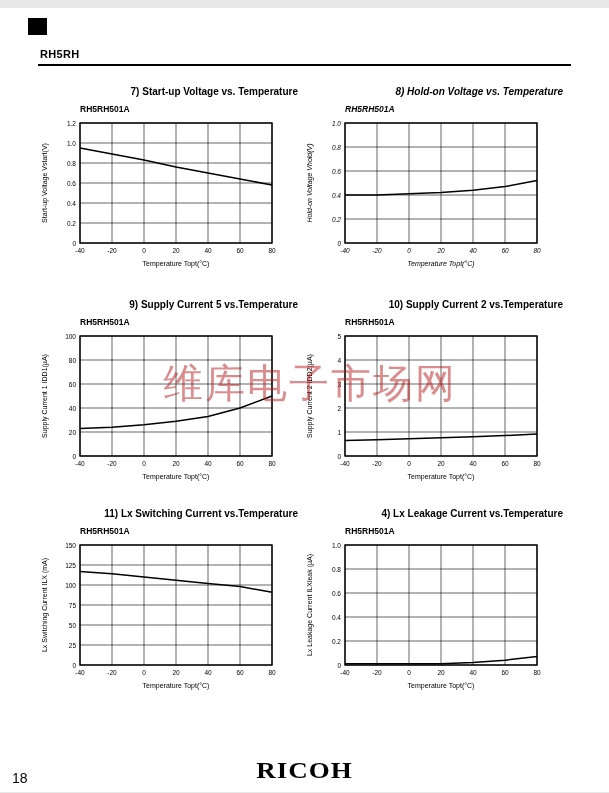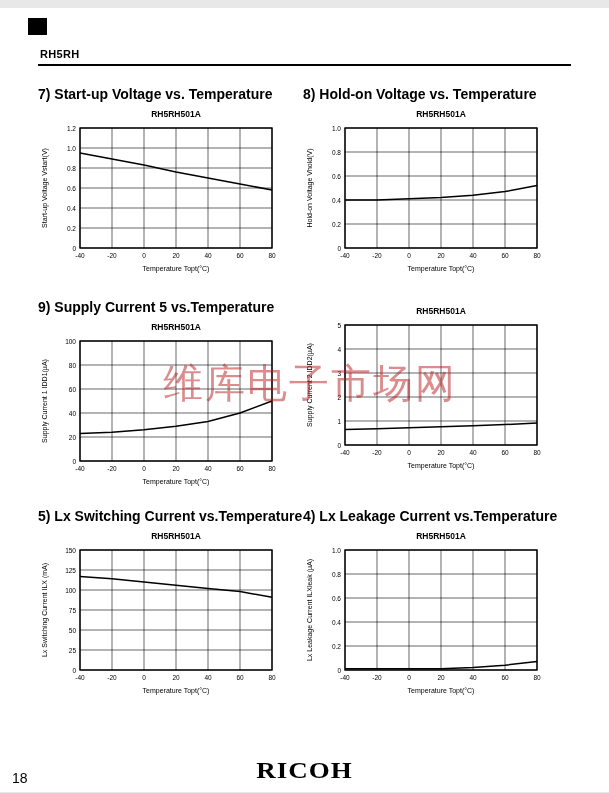--- a/index.html
+++ b/index.html
@@ -19,24 +19,24 @@
     position:absolute;left:40px;top:40px;
     font-size:11px;font-weight:bold;letter-spacing:0.3px;
   }
   .header-divider{
     position:absolute;left:38px;top:56px;width:533px;height:2px;background:#000;
   }
   .chart-block{
     position:absolute;width:260px;
   }
   .chart-title{
-    font-size:14px;font-weight:bold;white-space:nowrap;
+    font-size:10px;font-weight:bold;white-space:nowrap;text-align:right;
   }
   .chart-subtitle{
-    margin-top:7px;margin-left:42px;width:192px;text-align:center;
+    margin-top:7px;margin-left:42px;width:192px;text-align:left;
     font-size:8.5px;font-weight:bold;
   }
   svg.plot{display:block;margin-top:4px;}
   .grid{stroke:#000;stroke-width:0.6;}
   .frame{fill:none;stroke:#000;stroke-width:1.4;}
   .dataline{fill:none;stroke:#000;stroke-width:1.5;}
   .tick{font-family:"Liberation Sans",sans-serif;font-size:6.5px;fill:#000;}
   .axlabel{font-family:"Liberation Sans",sans-serif;font-size:7px;fill:#000;}
   .watermark{
     position:absolute;left:163px;top:348px;
@@ -98,21 +98,21 @@
         <text x="38" y="67.5" class="tick" text-anchor="end">0.6</text>
         <text x="38" y="47.499999999999986" class="tick" text-anchor="end">0.8</text>
         <text x="38" y="27.5" class="tick" text-anchor="end">1.0</text>
         <text x="38" y="7.5" class="tick" text-anchor="end">1.2</text>
         <polyline points="42,30 74,36 106,42 138,48.999999999999986 170,55 202,61 234,67" class="dataline" stroke="#000000"></polyline>
         <text x="138" y="148" class="axlabel" text-anchor="middle">Temperature Topt(°C)</text>
         <text class="axlabel" text-anchor="middle" transform="translate(9,65) rotate(-90)">Start-up Voltage Vstart(V)</text>
       </svg>
   </div>
 
-  <div class="chart-block" style="left:303px;top:78px;">
+  <div class="chart-block" style="left:303px;top:78px;font-style:italic;">
     <div class="chart-title">8) Hold-on Voltage vs. Temperature</div>
     <div class="chart-subtitle">RH5RH501A</div>
     <svg class="plot" width="250" height="152">
         <line x1="42" y1="5" x2="42" y2="125" class="grid"></line>
         <line x1="74" y1="5" x2="74" y2="125" class="grid"></line>
         <line x1="106" y1="5" x2="106" y2="125" class="grid"></line>
         <line x1="138" y1="5" x2="138" y2="125" class="grid"></line>
         <line x1="170" y1="5" x2="170" y2="125" class="grid"></line>
         <line x1="202" y1="5" x2="202" y2="125" class="grid"></line>
         <line x1="234" y1="5" x2="234" y2="125" class="grid"></line>
@@ -173,20 +173,21 @@
         <text x="38" y="55.5" class="tick" text-anchor="end">60</text>
         <text x="38" y="31.5" class="tick" text-anchor="end">80</text>
         <text x="38" y="7.5" class="tick" text-anchor="end">100</text>
         <polyline points="42,97.4 74,96.2 106,93.8 138,90.2 170,85.4 202,77 234,65" class="dataline" stroke="#000000"></polyline>
         <text x="138" y="148" class="axlabel" text-anchor="middle">Temperature Topt(°C)</text>
         <text class="axlabel" text-anchor="middle" transform="translate(9,65) rotate(-90)">Supply Current 1 IDD1(µA)</text>
       </svg>
   </div>
 
   <div class="chart-block" style="left:303px;top:291px;">
+    <div class="chart-title">10) Supply Current 2 vs.Temperature</div>
     <div class="chart-subtitle">RH5RH501A</div>
     <svg class="plot" width="250" height="152">
         <line x1="42" y1="5" x2="42" y2="125" class="grid"></line>
         <line x1="74" y1="5" x2="74" y2="125" class="grid"></line>
         <line x1="106" y1="5" x2="106" y2="125" class="grid"></line>
         <line x1="138" y1="5" x2="138" y2="125" class="grid"></line>
         <line x1="170" y1="5" x2="170" y2="125" class="grid"></line>
         <line x1="202" y1="5" x2="202" y2="125" class="grid"></line>
         <line x1="234" y1="5" x2="234" y2="125" class="grid"></line>
         <line x1="42" y1="125" x2="234" y2="125" class="grid"></line>
@@ -209,21 +210,21 @@
         <text x="38" y="55.5" class="tick" text-anchor="end">3</text>
         <text x="38" y="31.5" class="tick" text-anchor="end">4</text>
         <text x="38" y="7.5" class="tick" text-anchor="end">5</text>
         <polyline points="42,109.4 74,108.68 106,107.72 138,106.76 170,105.8 202,104.6 234,102.92" class="dataline" stroke="#000000"></polyline>
         <text x="138" y="148" class="axlabel" text-anchor="middle">Temperature Topt(°C)</text>
         <text class="axlabel" text-anchor="middle" transform="translate(9,65) rotate(-90)">Supply Current 2 IDD2(µA)</text>
       </svg>
   </div>
 
   <div class="chart-block" style="left:38px;top:500px;">
-    <div class="chart-title">5) Lx Switching Current  vs.Temperature</div>
+    <div class="chart-title">11) Lx Switching Current  vs.Temperature</div>
     <div class="chart-subtitle">RH5RH501A</div>
     <svg class="plot" width="250" height="152">
         <line x1="42" y1="5" x2="42" y2="125" class="grid"></line>
         <line x1="74" y1="5" x2="74" y2="125" class="grid"></line>
         <line x1="106" y1="5" x2="106" y2="125" class="grid"></line>
         <line x1="138" y1="5" x2="138" y2="125" class="grid"></line>
         <line x1="170" y1="5" x2="170" y2="125" class="grid"></line>
         <line x1="202" y1="5" x2="202" y2="125" class="grid"></line>
         <line x1="234" y1="5" x2="234" y2="125" class="grid"></line>
         <line x1="42" y1="125" x2="234" y2="125" class="grid"></line>

